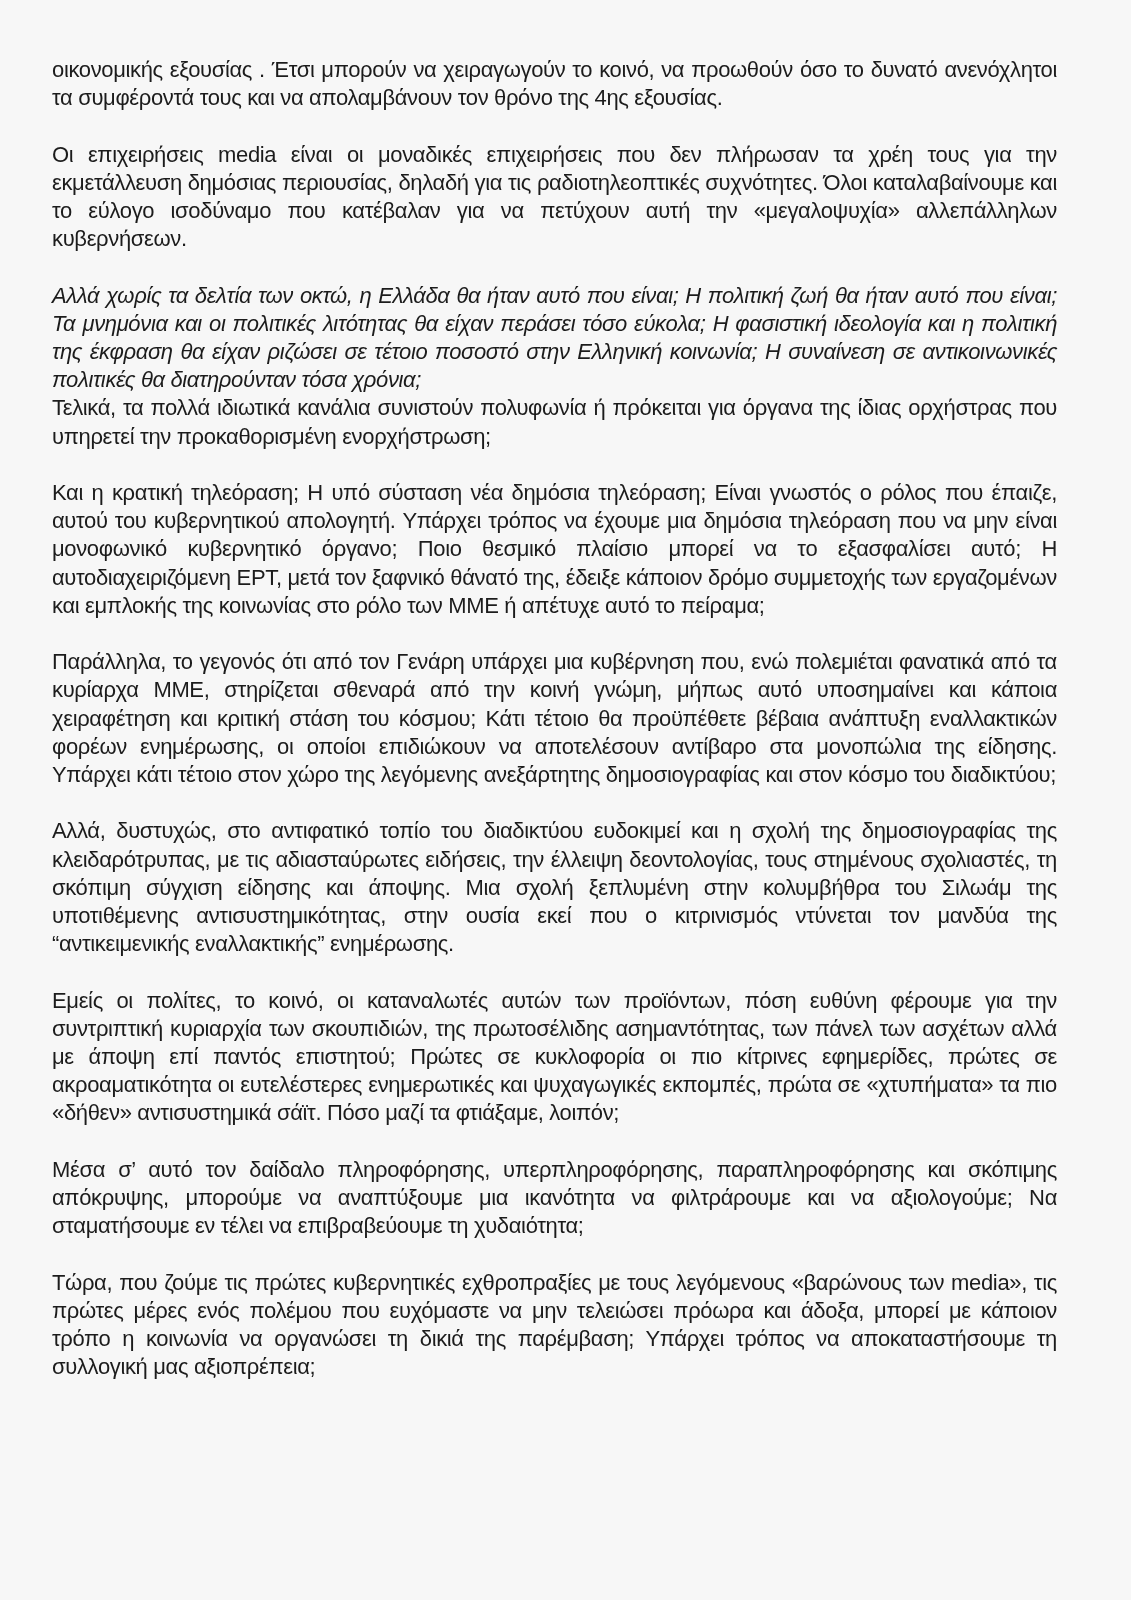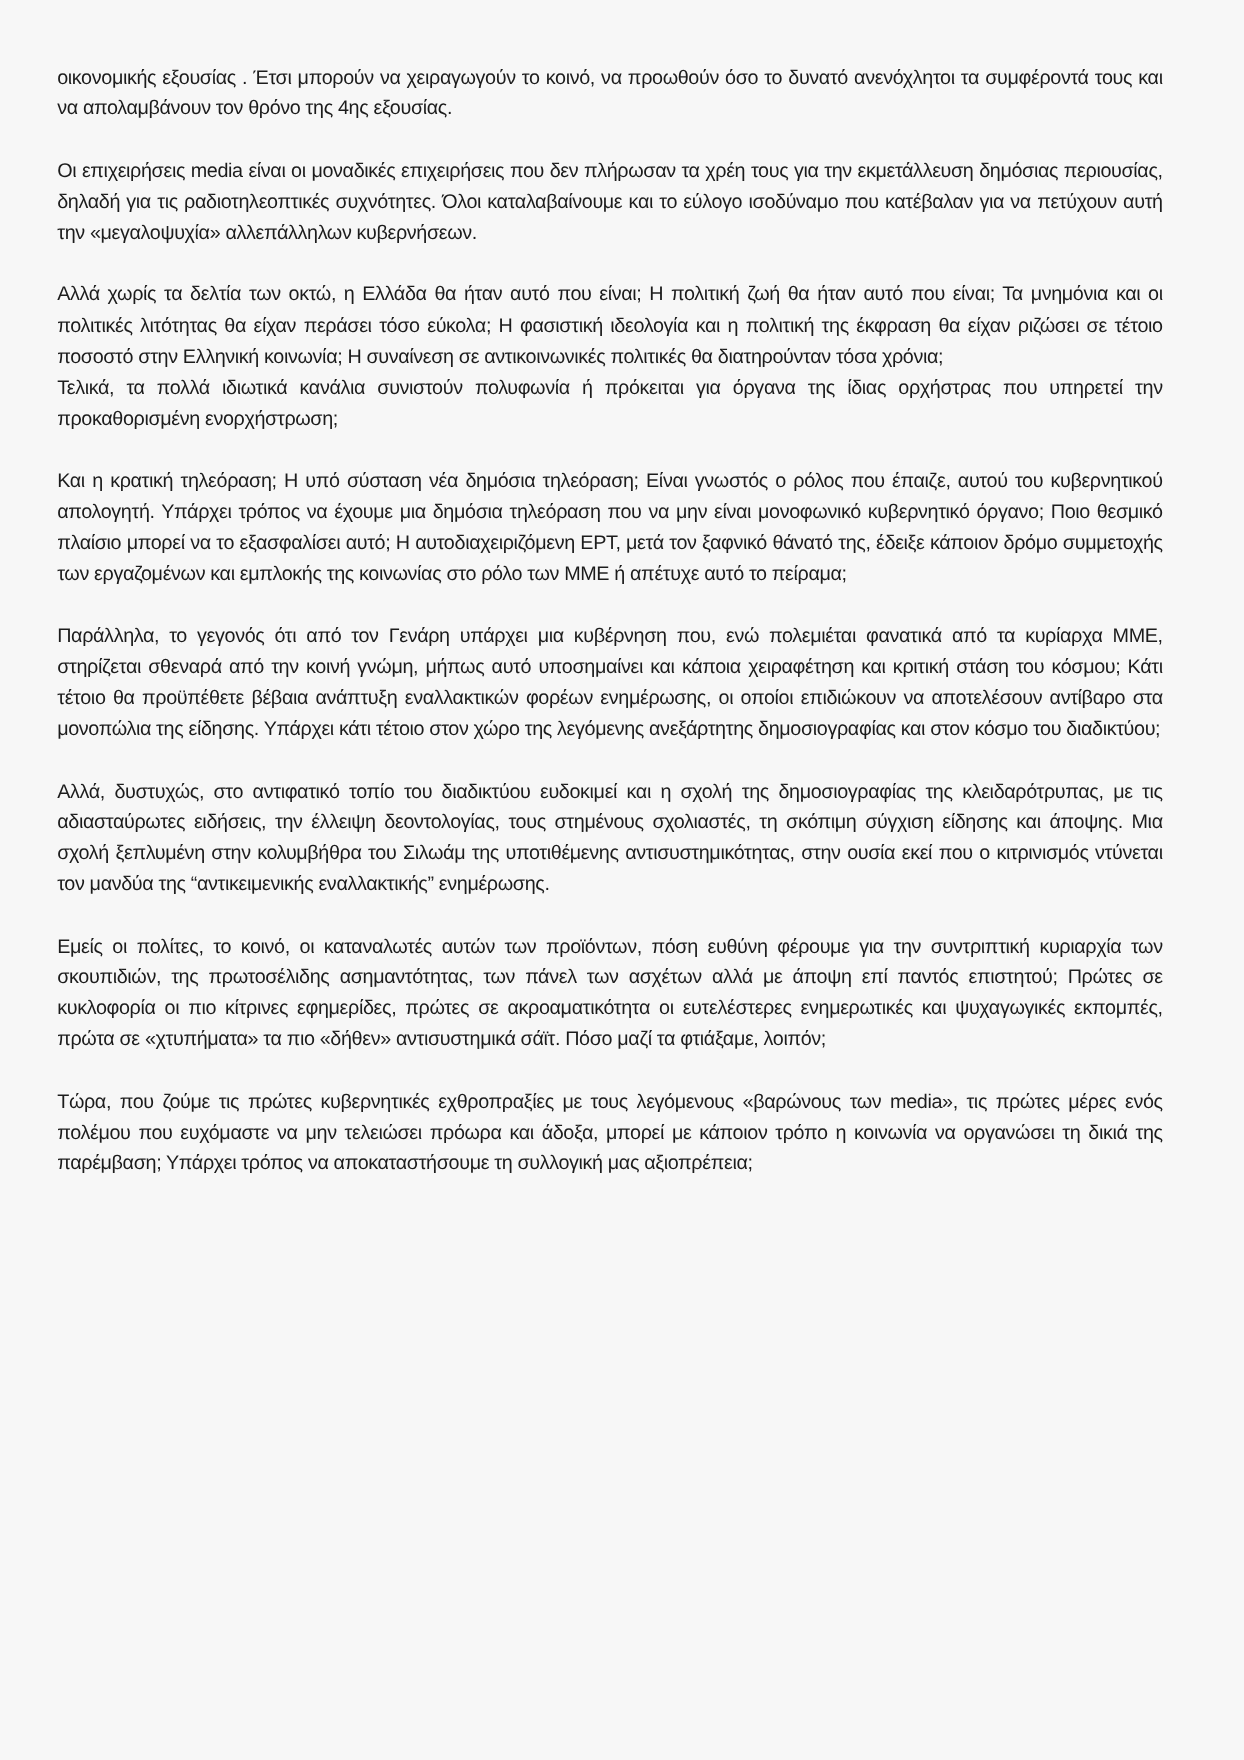--- a/index.html
+++ b/index.html
@@ -12,39 +12,41 @@
       height: 1600px;
       overflow: hidden;
       position: relative;
     }
     .page {
       position: absolute;
       left: 52px;
       top: 56px;
       width: 1005px;
       font-family: "Liberation Sans", "DejaVu Sans", sans-serif;
-      font-size: 18px;
+      font-size: 22px;
       line-height: 28.2px;
       color: #1c1c1c;
       letter-spacing: -0.35px;
     }
     .para {
       margin: 0 0 28.2px 0;
       text-align: justify;
     }
     .para.tight {
       margin-bottom: 0;
+      font-style: italic;
     }
   </style>
 </head>
 <body>
 
 <div class="page">
   <p class="para">οικονομικής εξουσίας  . Έτσι μπορούν να χειραγωγούν το κοινό, να προωθούν όσο το δυνατό ανενόχλητοι τα συμφέροντά τους και να απολαμβάνουν τον θρόνο της 4ης εξουσίας.</p>
   <p class="para">Οι επιχειρήσεις media είναι οι μοναδικές επιχειρήσεις που δεν πλήρωσαν τα χρέη τους για την εκμετάλλευση δημόσιας περιουσίας,  δηλαδή για τις ραδιοτηλεοπτικές συχνότητες. Όλοι καταλαβαίνουμε και το εύλογο ισοδύναμο που κατέβαλαν για να πετύχουν αυτή την «μεγαλοψυχία» αλλεπάλληλων κυβερνήσεων.</p>
   <p class="para tight">Αλλά χωρίς τα δελτία των οκτώ, η Ελλάδα θα ήταν αυτό που είναι; Η πολιτική ζωή θα ήταν αυτό που είναι; Τα μνημόνια και οι πολιτικές λιτότητας θα είχαν περάσει τόσο εύκολα; Η φασιστική ιδεολογία και η πολιτική της έκφραση θα είχαν ριζώσει σε τέτοιο ποσοστό στην Ελληνική κοινωνία; Η συναίνεση σε αντικοινωνικές πολιτικές θα διατηρούνταν τόσα χρόνια;</p>
   <p class="para">Τελικά, τα πολλά ιδιωτικά κανάλια συνιστούν πολυφωνία  ή πρόκειται για όργανα της ίδιας ορχήστρας που υπηρετεί την προκαθορισμένη ενορχήστρωση;</p>
   <p class="para">Και η κρατική τηλεόραση; Η υπό σύσταση νέα δημόσια τηλεόραση; Είναι γνωστός ο ρόλος που έπαιζε, αυτού του κυβερνητικού απολογητή. Υπάρχει τρόπος να έχουμε μια δημόσια τηλεόραση που να μην είναι μονοφωνικό κυβερνητικό όργανο; Ποιο θεσμικό πλαίσιο μπορεί να το εξασφαλίσει αυτό; Η αυτοδιαχειριζόμενη ΕΡΤ, μετά τον ξαφνικό θάνατό της, έδειξε κάποιον δρόμο συμμετοχής των εργαζομένων και εμπλοκής της κοινωνίας στο ρόλο των ΜΜΕ ή απέτυχε αυτό το πείραμα;</p>
   <p class="para">Παράλληλα, το γεγονός ότι από τον Γενάρη υπάρχει μια κυβέρνηση που, ενώ πολεμιέται φανατικά από τα κυρίαρχα ΜΜΕ, στηρίζεται σθεναρά από την κοινή γνώμη, μήπως αυτό υποσημαίνει και κάποια χειραφέτηση και κριτική στάση του κόσμου; Κάτι τέτοιο θα προϋπέθετε βέβαια ανάπτυξη εναλλακτικών φορέων ενημέρωσης, οι οποίοι  επιδιώκουν να αποτελέσουν αντίβαρο στα μονοπώλια της είδησης. Υπάρχει κάτι τέτοιο στον χώρο της λεγόμενης ανεξάρτητης δημοσιογραφίας και στον κόσμο του διαδικτύου;</p>
   <p class="para">Αλλά, δυστυχώς, στο αντιφατικό τοπίο του διαδικτύου ευδοκιμεί και η σχολή της δημοσιογραφίας της κλειδαρότρυπας, με τις αδιασταύρωτες  ειδήσεις, την έλλειψη δεοντολογίας, τους στημένους σχολιαστές, τη σκόπιμη σύγχιση είδησης και άποψης. Μια σχολή  ξεπλυμένη στην κολυμβήθρα του Σιλωάμ της υποτιθέμενης αντισυστημικότητας, στην ουσία εκεί που ο κιτρινισμός  ντύνεται τον μανδύα της “αντικειμενικής εναλλακτικής” ενημέρωσης.</p>
   <p class="para">Εμείς οι πολίτες, το κοινό, οι καταναλωτές αυτών των προϊόντων, πόση ευθύνη φέρουμε για την συντριπτική κυριαρχία των σκουπιδιών, της  πρωτοσέλιδης ασημαντότητας, των πάνελ των ασχέτων αλλά με άποψη επί παντός επιστητού; Πρώτες σε κυκλοφορία οι πιο κίτρινες εφημερίδες, πρώτες σε ακροαματικότητα οι ευτελέστερες ενημερωτικές και ψυχαγωγικές εκπομπές, πρώτα σε «χτυπήματα» τα πιο «δήθεν» αντισυστημικά σάϊτ. Πόσο μαζί τα φτιάξαμε, λοιπόν;</p>
+  <p class="para">Μέσα σ’ αυτό τον δαίδαλο πληροφόρησης, υπερπληροφόρησης, παραπληροφόρησης  και σκόπιμης απόκρυψης, μπορούμε να αναπτύξουμε μια ικανότητα να φιλτράρουμε και να αξιολογούμε; Να σταματήσουμε εν τέλει να επιβραβεύουμε τη χυδαιότητα;</p>
   <p class="para">Τώρα, που ζούμε τις πρώτες κυβερνητικές εχθροπραξίες  με τους λεγόμενους «βαρώνους των media», τις πρώτες μέρες ενός  πολέμου που ευχόμαστε να μην τελειώσει πρόωρα και άδοξα, μπορεί με κάποιον τρόπο η κοινωνία να οργανώσει τη δικιά της παρέμβαση; Υπάρχει τρόπος να αποκαταστήσουμε τη συλλογική μας αξιοπρέπεια;</p>
 </div>
 
 </body></html>

